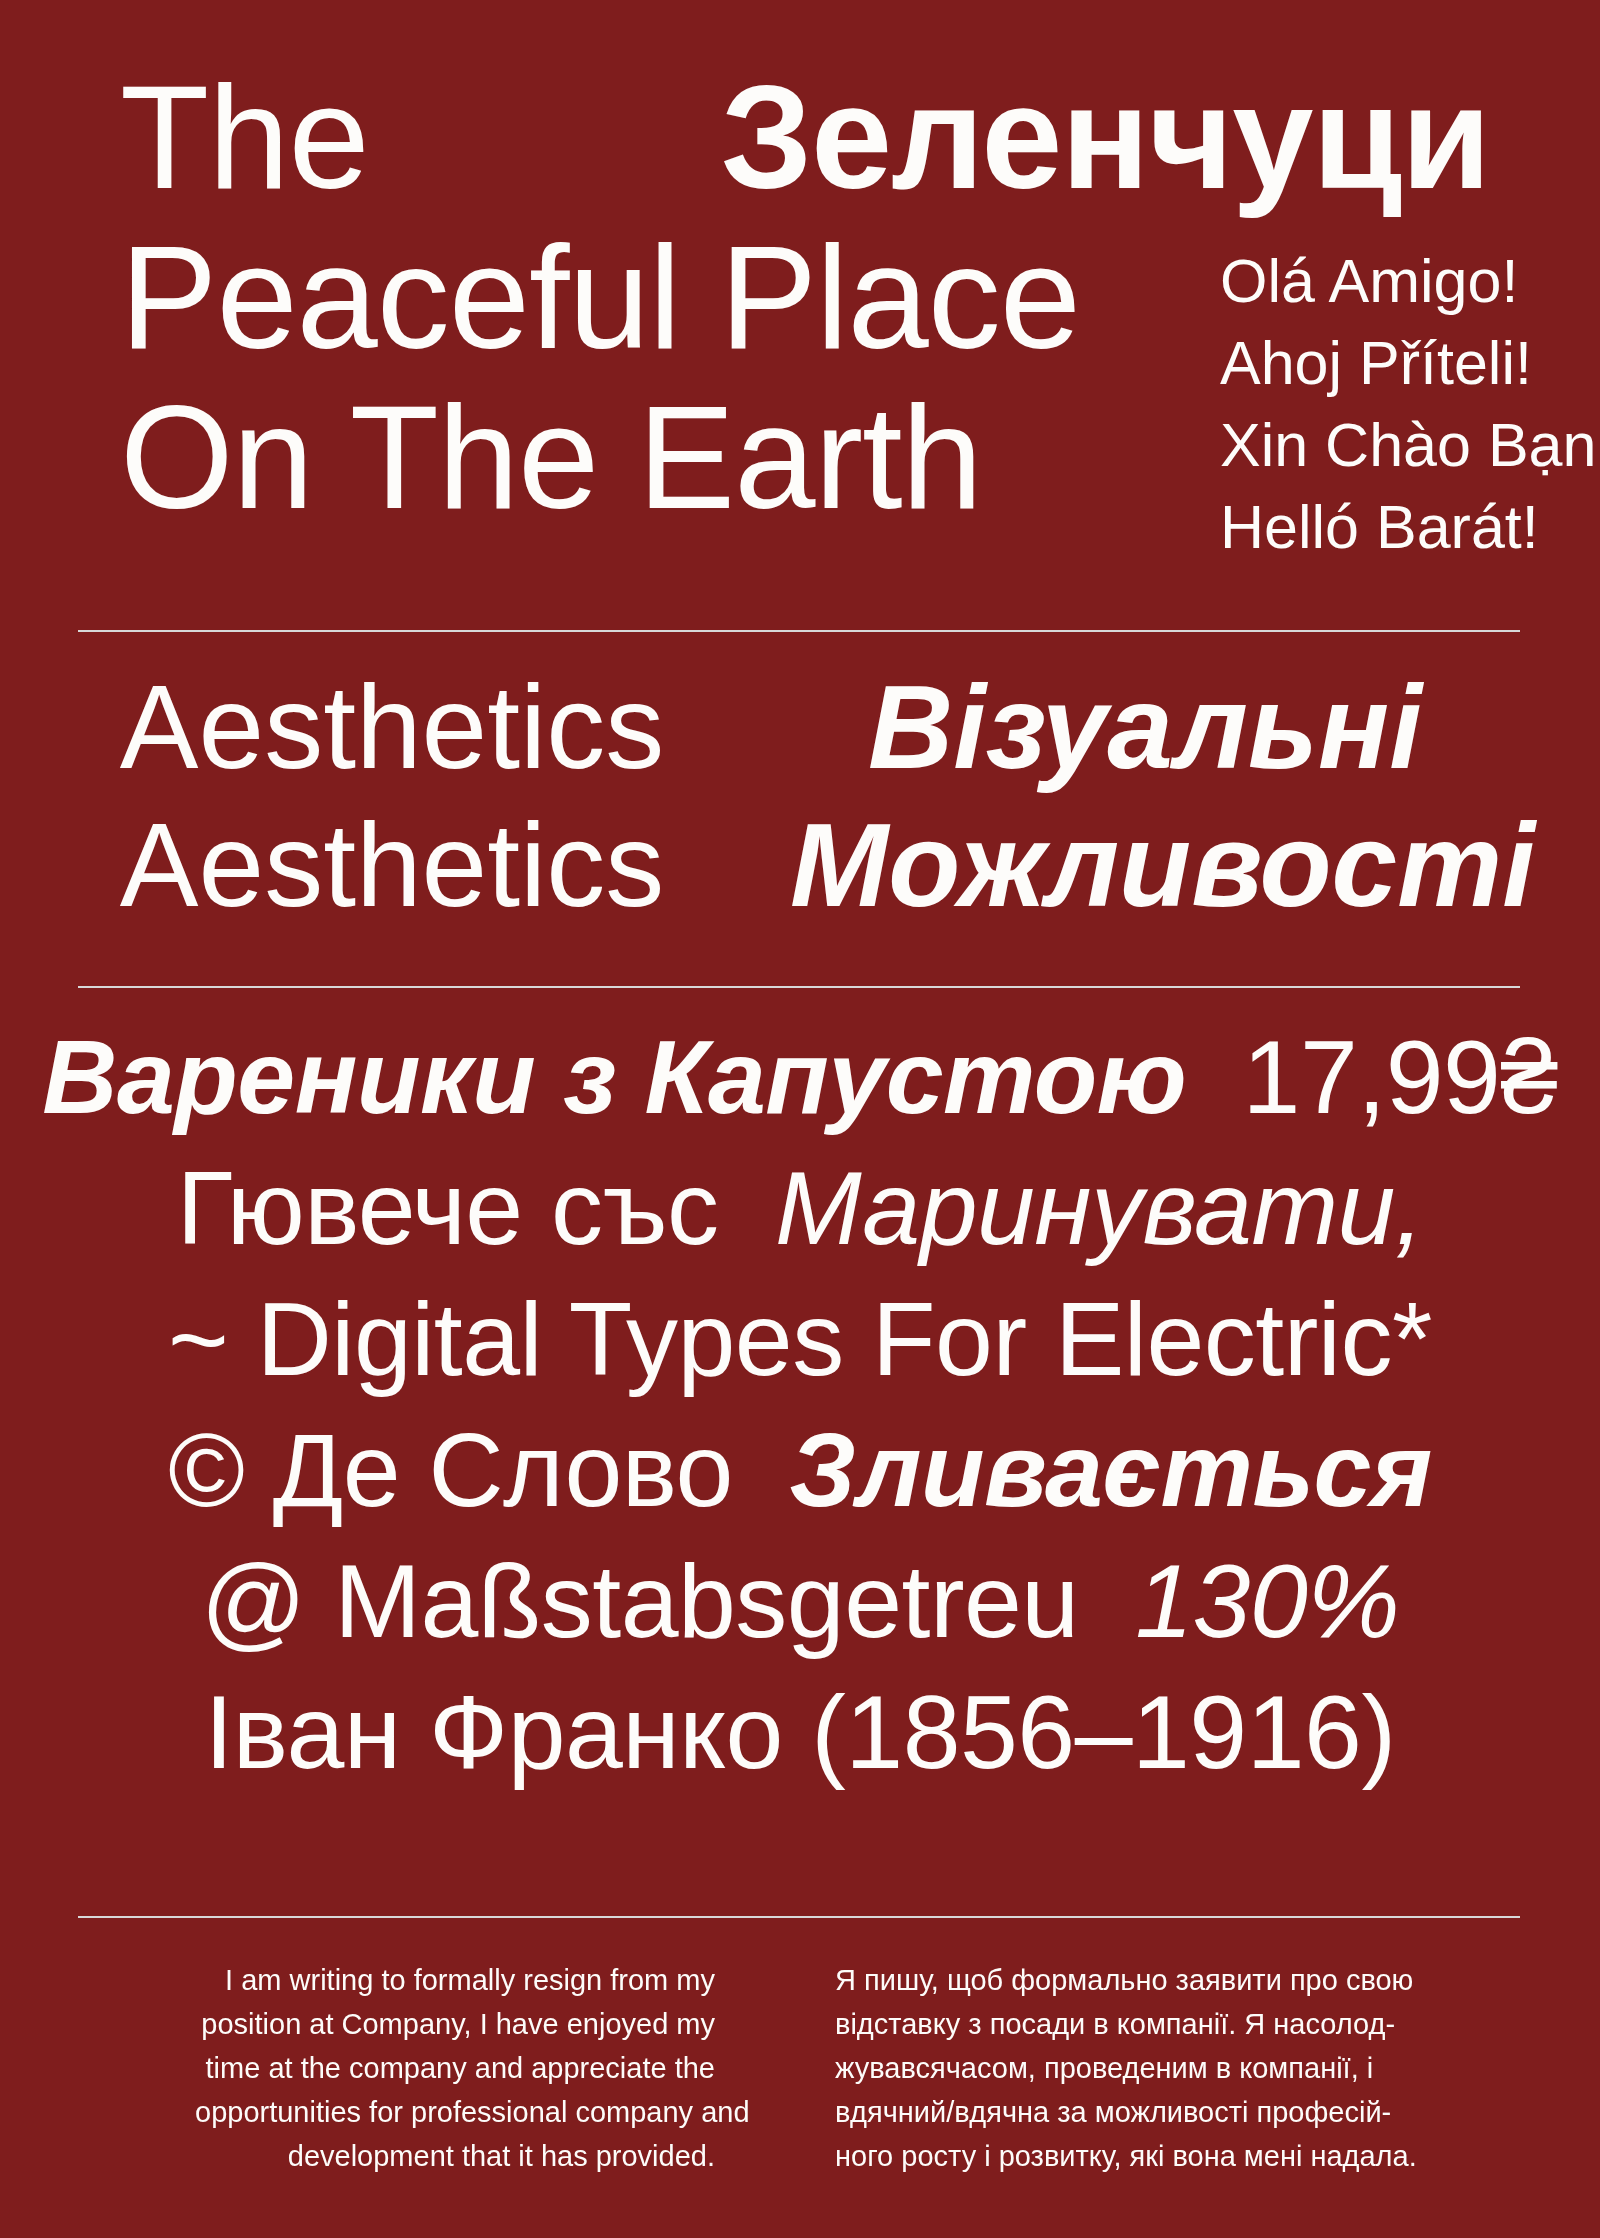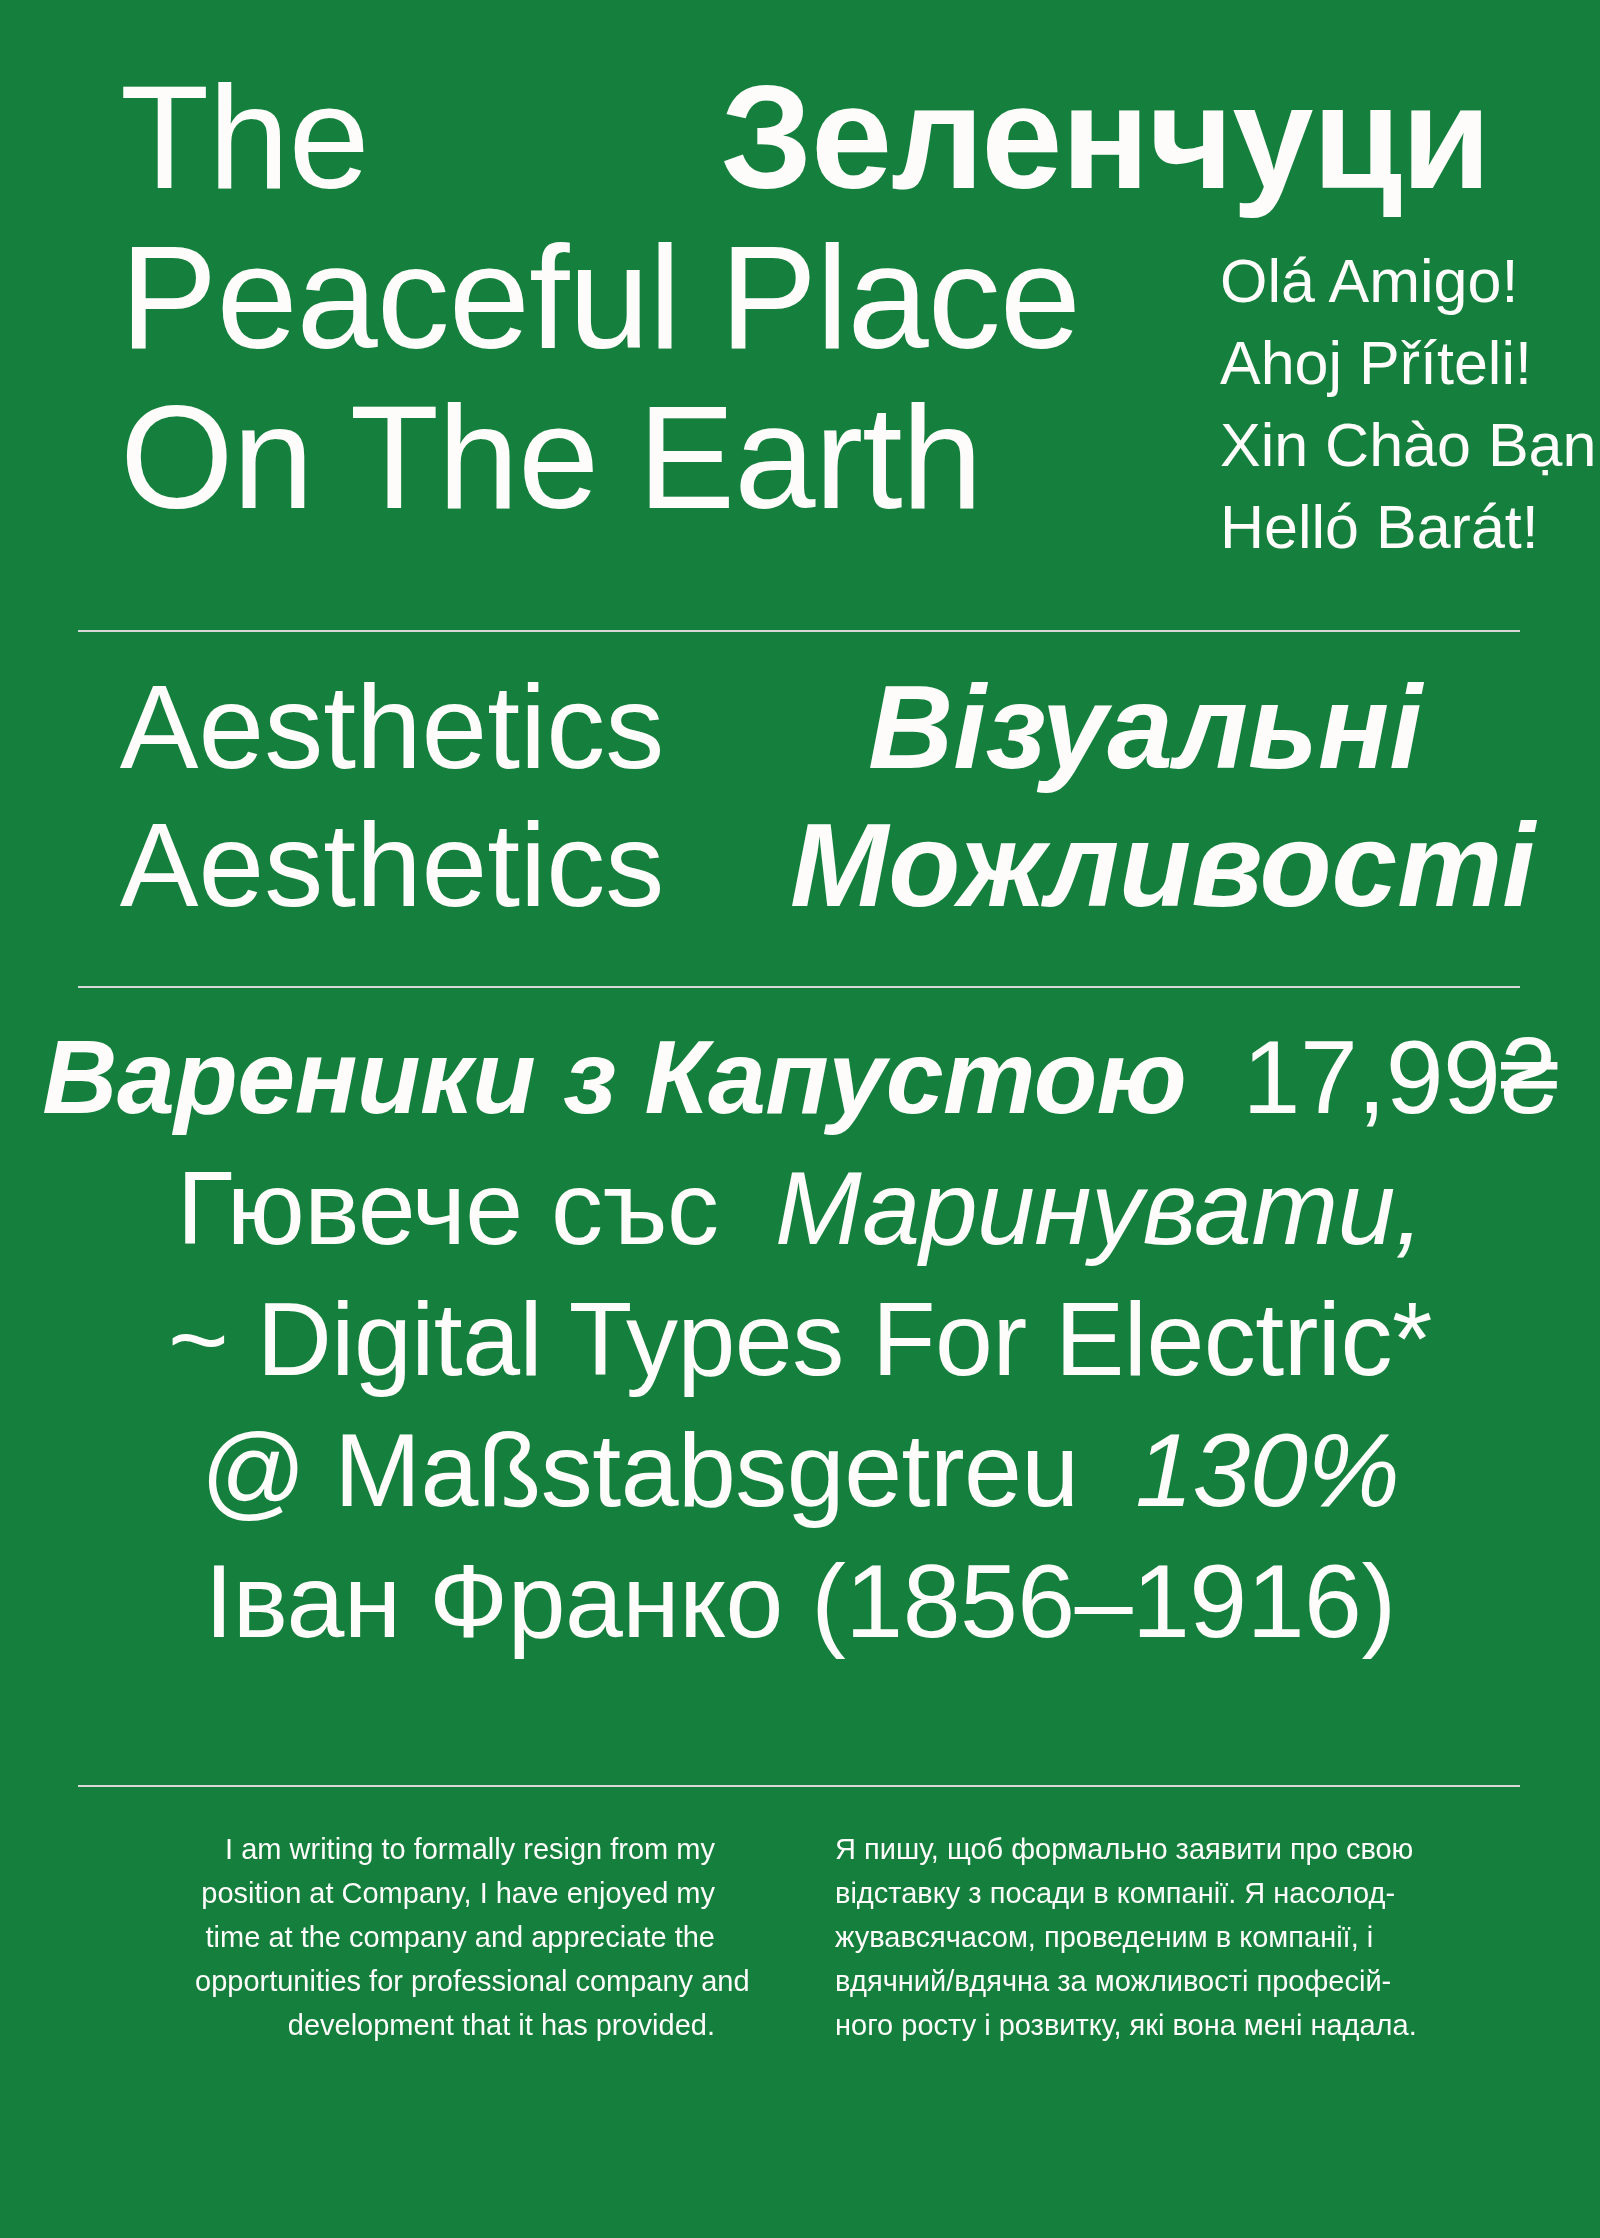--- a/index.html
+++ b/index.html
@@ -1,20 +1,20 @@
 <!DOCTYPE html>
 <html><head>
 <meta charset="utf-8">
 <style>
   html, body { margin: 0; padding: 0; background: #191617; }
   .page {
     position: relative;
     width: 1600px;
     height: 2238px;
-    background: #15803d;
+    background: #7f1d1d;
     color: #fdfcfa;
     font-family: "Liberation Sans", "DejaVu Sans", sans-serif;
     overflow: hidden;
   }
 
   
   .hero { position: relative; padding: 58px 110px 0 120px; }
   .hero-line {
     font-size: 146px;
     line-height: 160px;
@@ -126,20 +126,24 @@
     <div class="sc-line">
       <span class="bi">Вареники з Капустою</span>
       <span class="seg2">17,99₴</span>
     </div>
     <div class="sc-line">
       <span>Гювече със</span>
       <span class="it seg2">Маринувати,</span>
     </div>
     <div class="sc-line">~ Digital Types For Electric*</div>
     <div class="sc-line">
+      <span>© Де Слово</span>
+      <span class="bi seg2">Зливається</span>
+    </div>
+    <div class="sc-line">
       <span>@ Maßstabsgetreu</span>
       <span class="it seg2">130%</span>
     </div>
     <div class="sc-line">Іван Франко (1856–1916)</div>
   </section>
 
   <div class="divider d3"></div>
 
   <section class="paras">
     <div class="para-col para-left">

